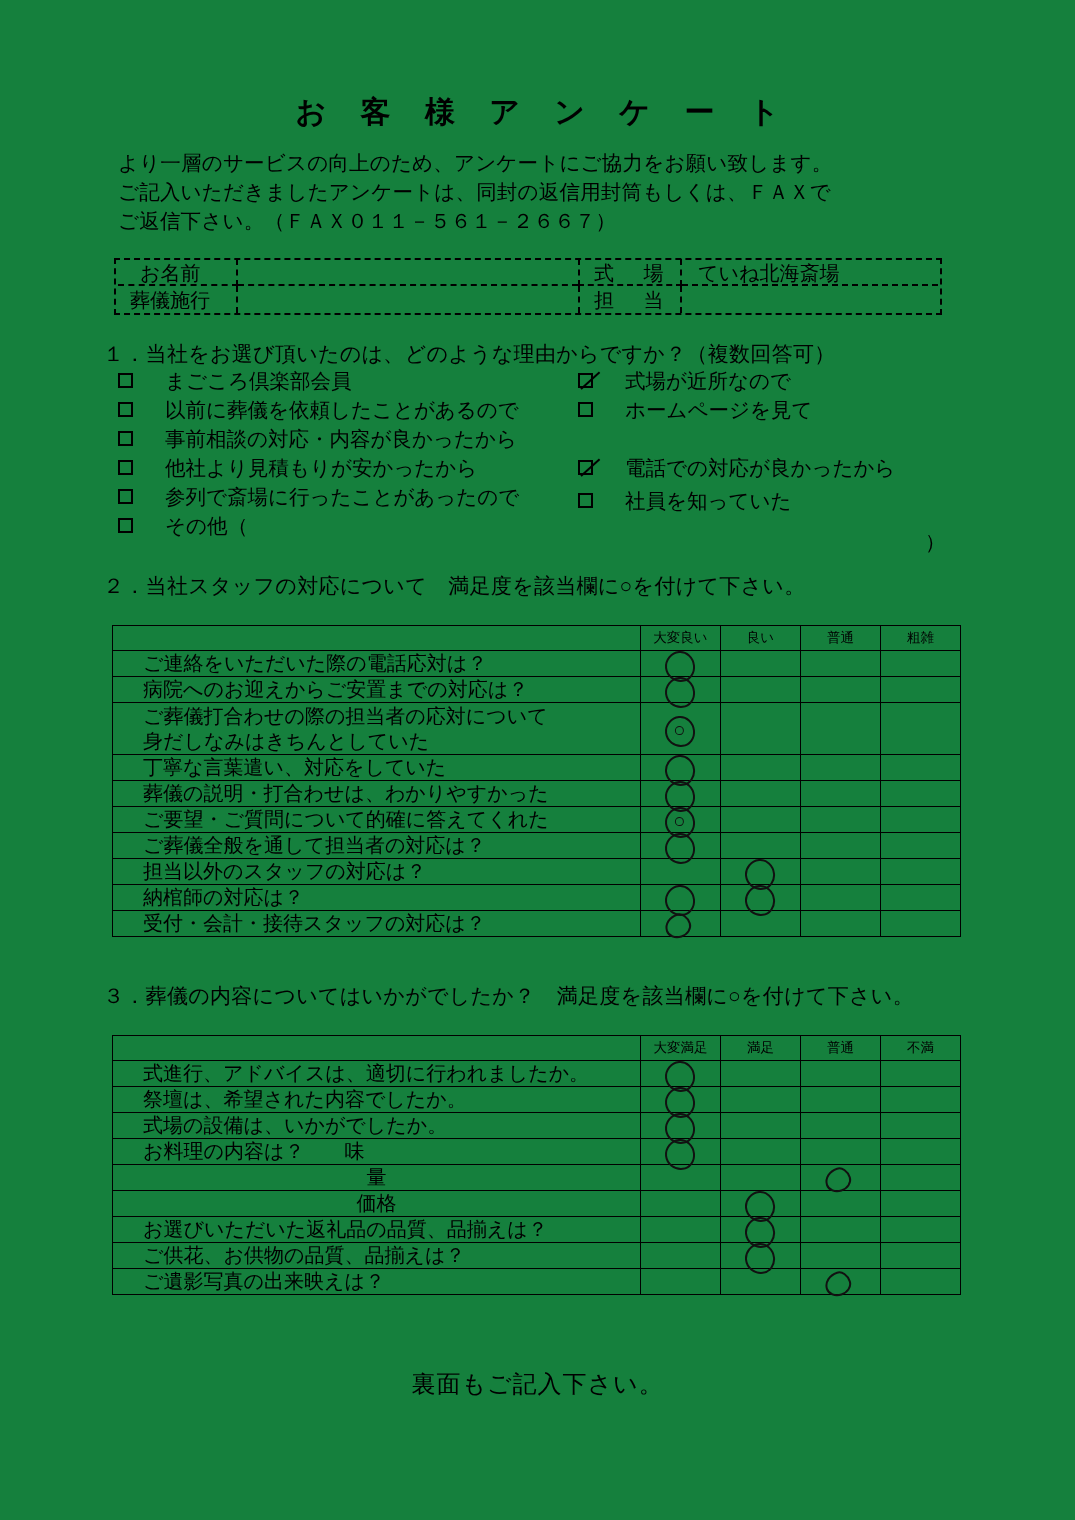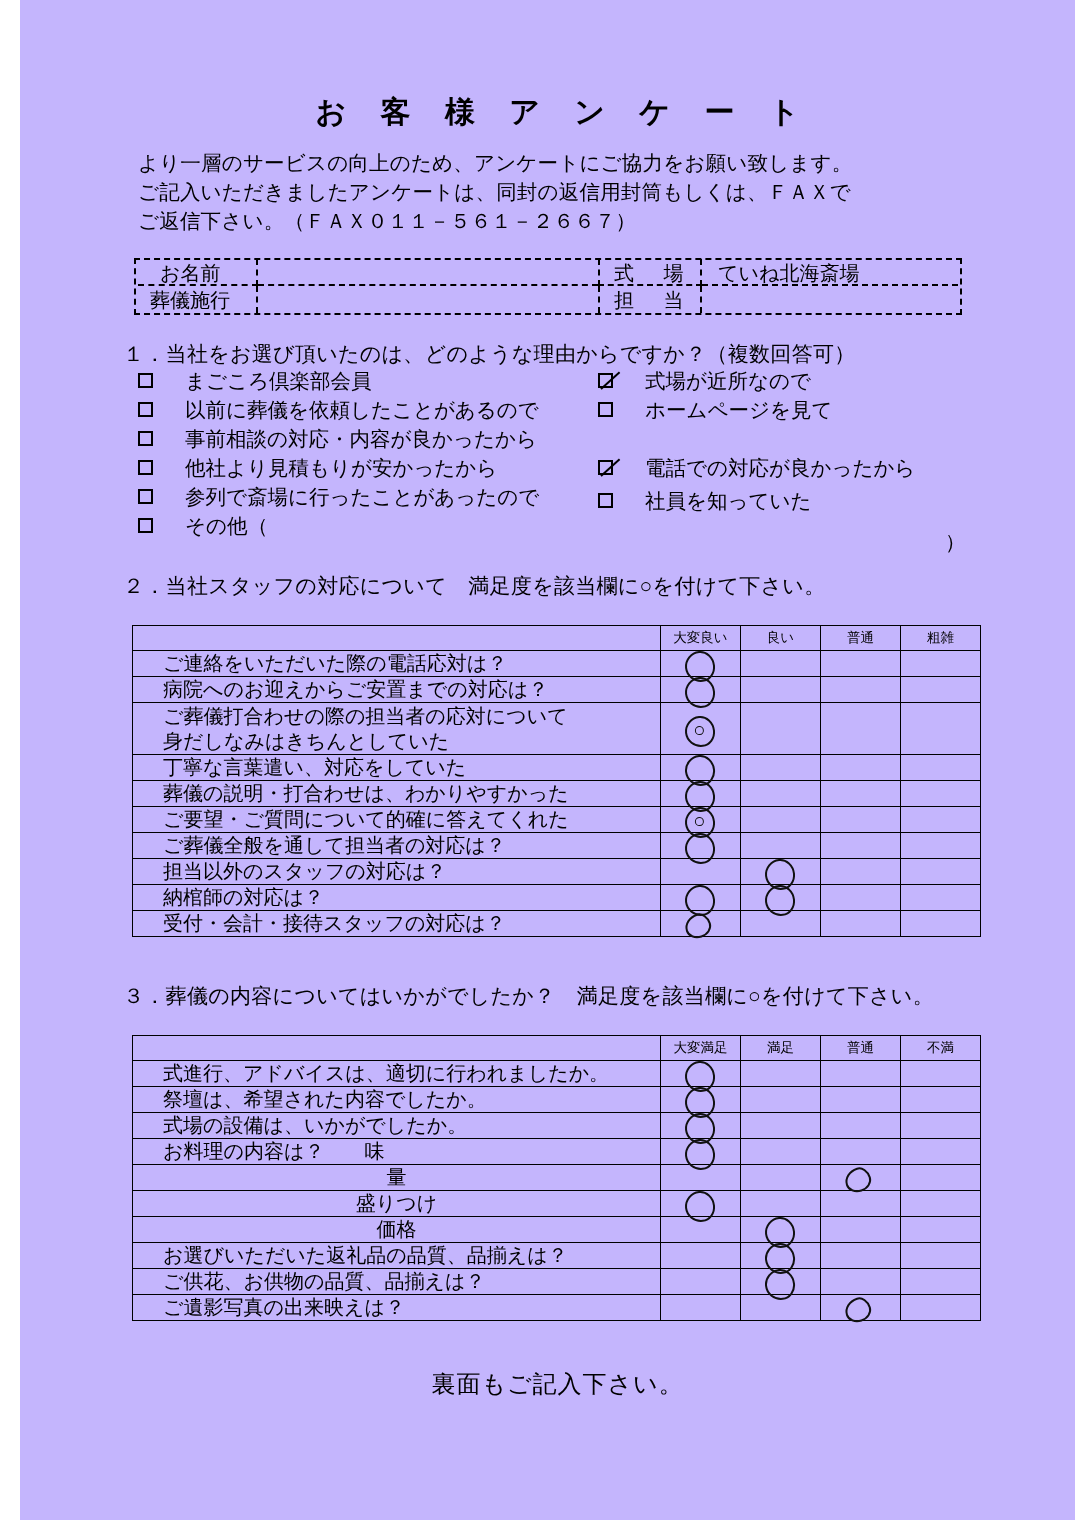--- a/index.html
+++ b/index.html
@@ -11,22 +11,21 @@
     width: 1075px;
     height: 1520px;
     position: relative;
     font-family: "Liberation Sans", "DejaVu Sans", sans-serif;
     color: #000000;
     overflow: hidden;
   }
   .page {
     position: absolute;
     inset: 0;
-    background: #c4b5fd;
-    margin-left: 20px;
+    background: #15803d;
   }
 
   
   .doc-title {
     position: absolute;
     top: 92px;
     left: 0;
     width: 1075px;
     text-align: center;
     font-size: 30px;
@@ -451,29 +450,20 @@
         </tr>
         <tr class="dashed-bottom">
           <td class="qcell indent-sub">量</td>
           <td class="mark"></td>
           <td class="mark"></td>
           <td class="mark">
             <span class="circle sm"></span>
           </td>
           <td class="mark"></td>
         </tr>
-        <tr class="dashed-bottom">
-          <td class="qcell indent-sub">盛りつけ</td>
-          <td class="mark">
-            <span class="circle"></span>
-          </td>
-          <td class="mark"></td>
-          <td class="mark"></td>
-          <td class="mark"></td>
-        </tr>
         <tr>
           <td class="qcell indent-sub">価格</td>
           <td class="mark"></td>
           <td class="mark">
             <span class="circle"></span>
           </td>
           <td class="mark"></td>
           <td class="mark"></td>
         </tr>
         <tr>

